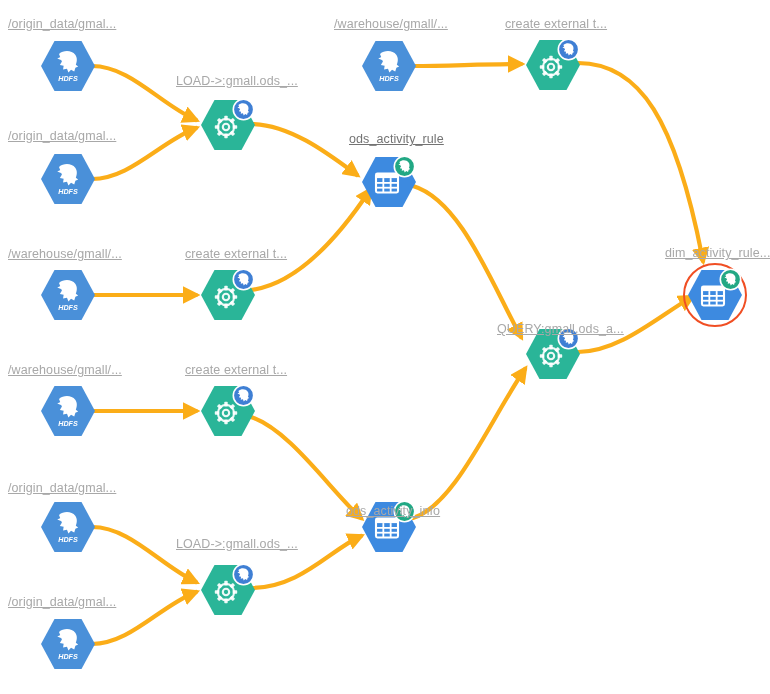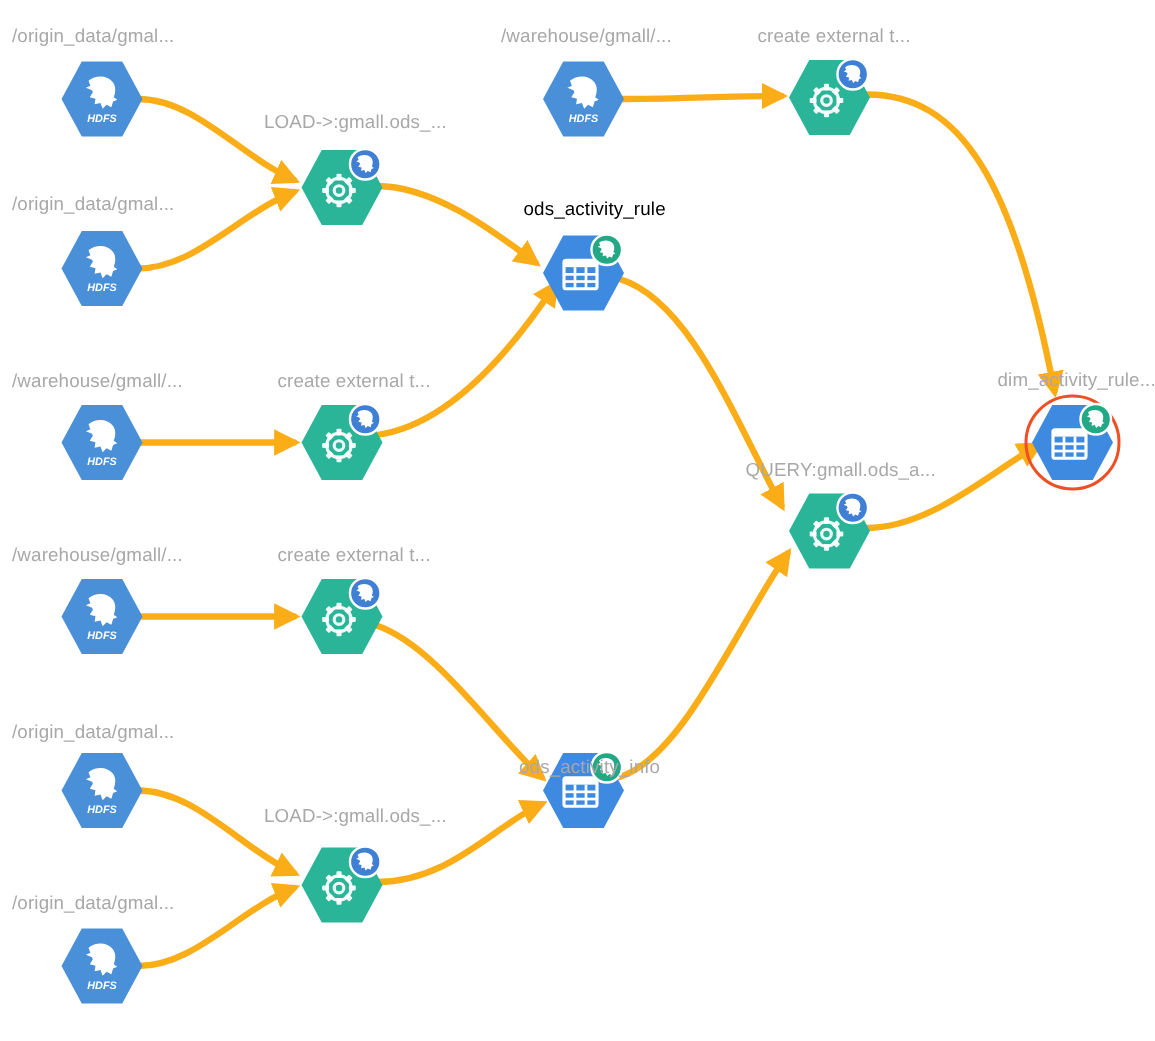--- a/index.html
+++ b/index.html
@@ -38,20 +38,21 @@
     height: 54px;
     overflow: visible;
   }
   .node-label {
     position: absolute;
     white-space: nowrap;
     font-family: "Liberation Sans", sans-serif;
     font-size: 12.5px;
     color: #a8a8a8;
     letter-spacing: 0.1px;
+    text-decoration: underline;
   }
   .node-label.anchor-left { text-align: left; }
   .sel-ring {
     position: absolute;
     border: 2.5px solid #f04e23;
     border-radius: 50%;
     box-sizing: border-box;
   }
 </style>
 </head>
@@ -213,21 +214,21 @@
           </g>
           <g>
             <circle cx="42.5" cy="11.5" r="10.2" fill="#22a884" stroke="#ffffff" stroke-width="1.6"></circle>
             <g transform="translate(42.5,11.5) scale(0.82)" fill="#ffffff">
               <path d="M -6.2 -5.6 C -3.0 -8.4 2.6 -8.2 5.0 -5.0 C 6.6 -2.9 6.2 -0.2 5.4 1.9 L 7.0 3.1 L 5.1 3.9 L 4.3 6.6 L 2.1 5.4 L 0.3 7.2 L -0.7 4.6 L -3.4 5.2 L -3.0 2.6 L -5.6 2.0 L -4.2 -0.3 Z"></path>
               <path d="M -7.4 -2.4 L -4.8 -3.6 L -4.0 -1.0 Z"></path>
             </g>
           </g>
         </svg>
       </div>
-      <div class="node-label anchor-left" style="left: 349px; top: 132px; color: #000000;">ods_activity_rule</div>
+      <div class="node-label anchor-left" style="left: 349px; top: 132px; color: #737373;">ods_activity_rule</div>
       <div class="node" style="left: 41px; top: 268px;">
         <svg class="hex-svg" viewBox="0 0 54 54" xmlns="http://www.w3.org/2000/svg">
           <g>
             <polygon points="13.5,2 40.5,2 54,27 40.5,52 13.5,52 0,27" fill="#4a90d9"></polygon>
           </g>
           <g>
             <g transform="translate(27,23) scale(1.45)" fill="#ffffff">
               <path d="M -6.2 -5.6 C -3.0 -8.4 2.6 -8.2 5.0 -5.0 C 6.6 -2.9 6.2 -0.2 5.4 1.9 L 7.0 3.1 L 5.1 3.9 L 4.3 6.6 L 2.1 5.4 L 0.3 7.2 L -0.7 4.6 L -3.4 5.2 L -3.0 2.6 L -5.6 2.0 L -4.2 -0.3 Z"></path>
               <path d="M -7.4 -2.4 L -4.8 -3.6 L -4.0 -1.0 Z"></path>
             </g>
@@ -422,21 +423,21 @@
           </g>
           <g>
             <circle cx="42.5" cy="11.5" r="10.2" fill="#3f7fd4" stroke="#ffffff" stroke-width="1.6"></circle>
             <g transform="translate(42.5,11.5) scale(0.82)" fill="#ffffff">
               <path d="M -6.2 -5.6 C -3.0 -8.4 2.6 -8.2 5.0 -5.0 C 6.6 -2.9 6.2 -0.2 5.4 1.9 L 7.0 3.1 L 5.1 3.9 L 4.3 6.6 L 2.1 5.4 L 0.3 7.2 L -0.7 4.6 L -3.4 5.2 L -3.0 2.6 L -5.6 2.0 L -4.2 -0.3 Z"></path>
               <path d="M -7.4 -2.4 L -4.8 -3.6 L -4.0 -1.0 Z"></path>
             </g>
           </g>
         </svg>
       </div>
-      <div class="node-label anchor-left" style="left: 497px; top: 306px; color: rgb(168, 168, 168);">QUERY:gmall.ods_a...</div>
+      <div class="node-label anchor-left" style="left: 497px; top: 322px; color: rgb(168, 168, 168);">QUERY:gmall.ods_a...</div>
       <div class="sel-ring" style="left: 683px; top: 263px; width: 64px; height: 64px; border-color: rgb(240, 78, 35);"></div>
       <div class="node" style="left: 688px; top: 268px;">
         <svg class="hex-svg" viewBox="0 0 54 54" xmlns="http://www.w3.org/2000/svg">
           <g>
             <polygon points="13.5,2 40.5,2 54,27 40.5,52 13.5,52 0,27" fill="#3d8ae0"></polygon>
           </g>
           <g>
             <g transform="translate(0,0)">
               <rect x="14" y="18.5" width="22" height="19" rx="1.4" fill="none" stroke="#ffffff" stroke-width="2.1"></rect>
               <rect x="14" y="18.5" width="22" height="4.6" fill="#ffffff"></rect>

